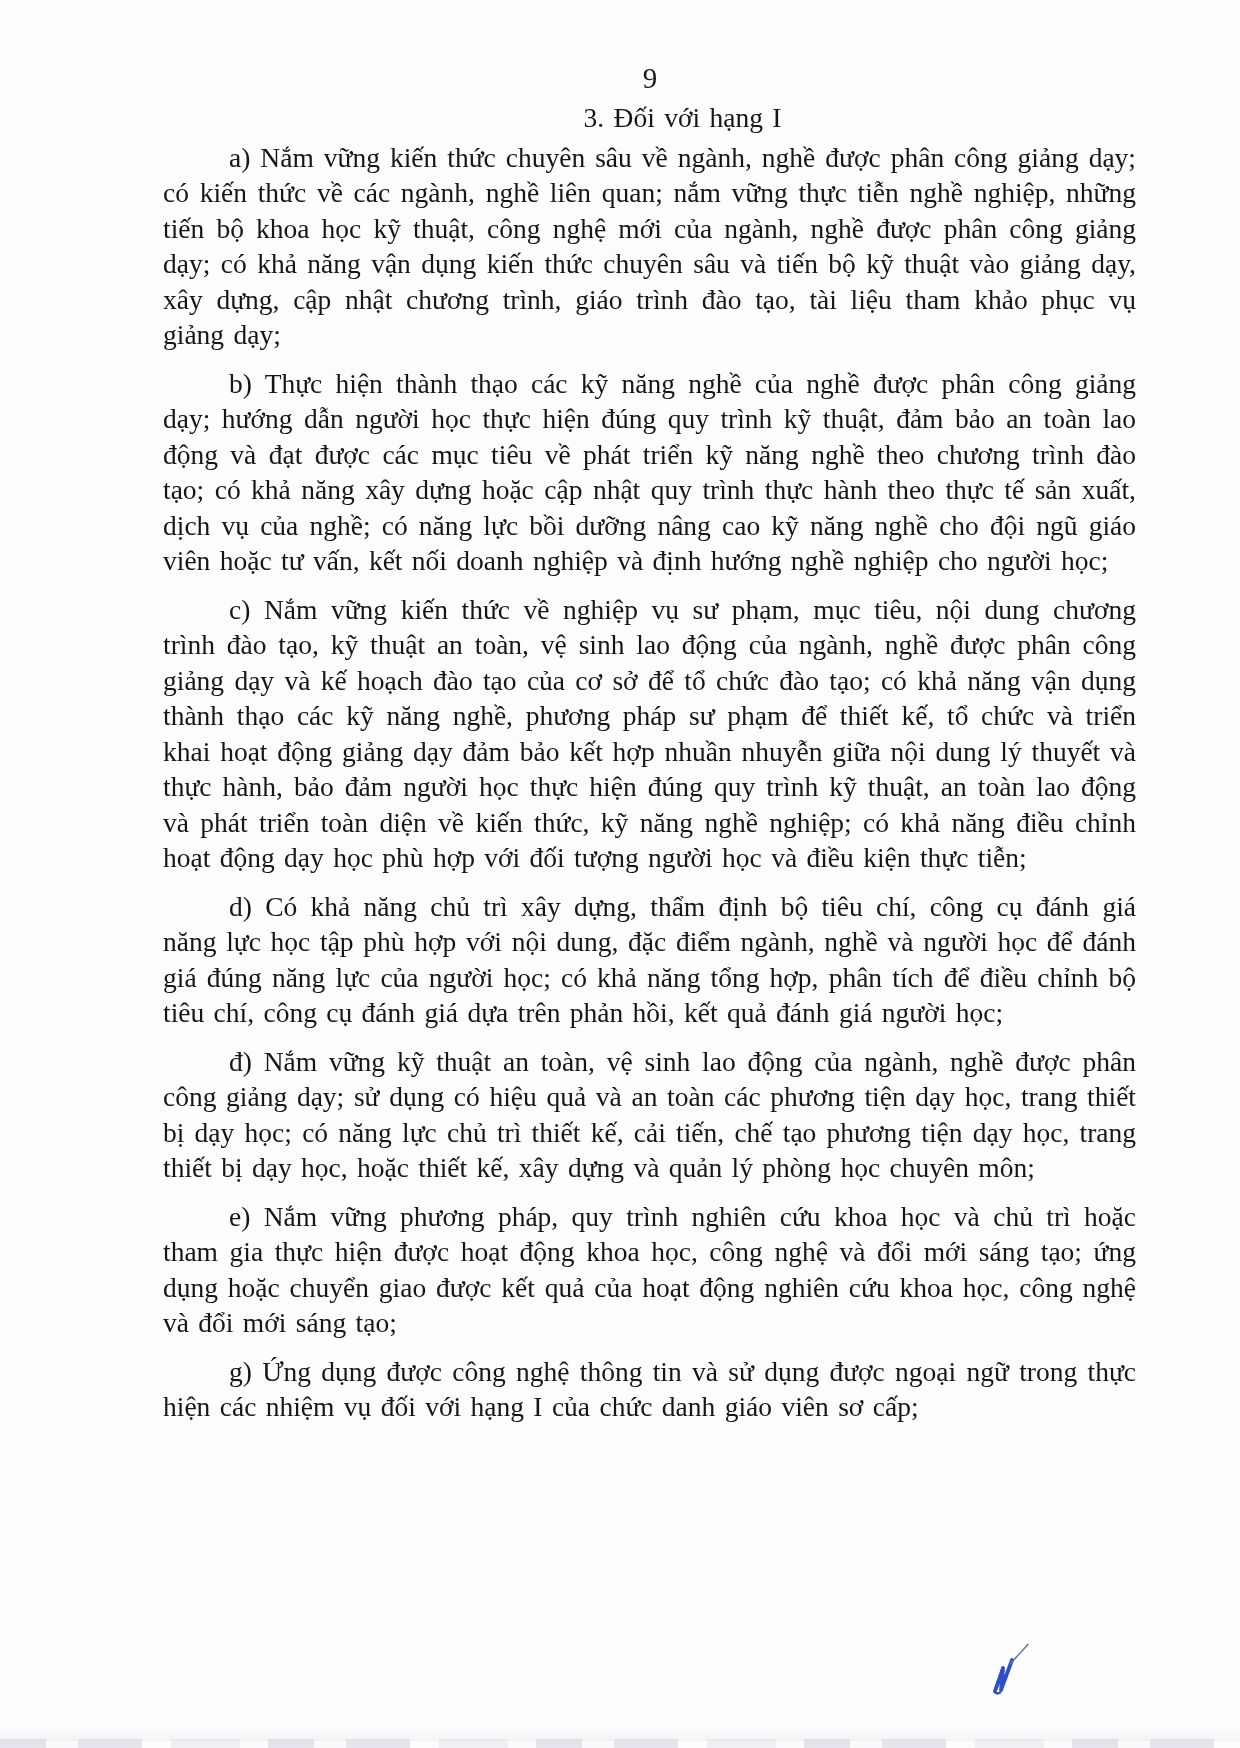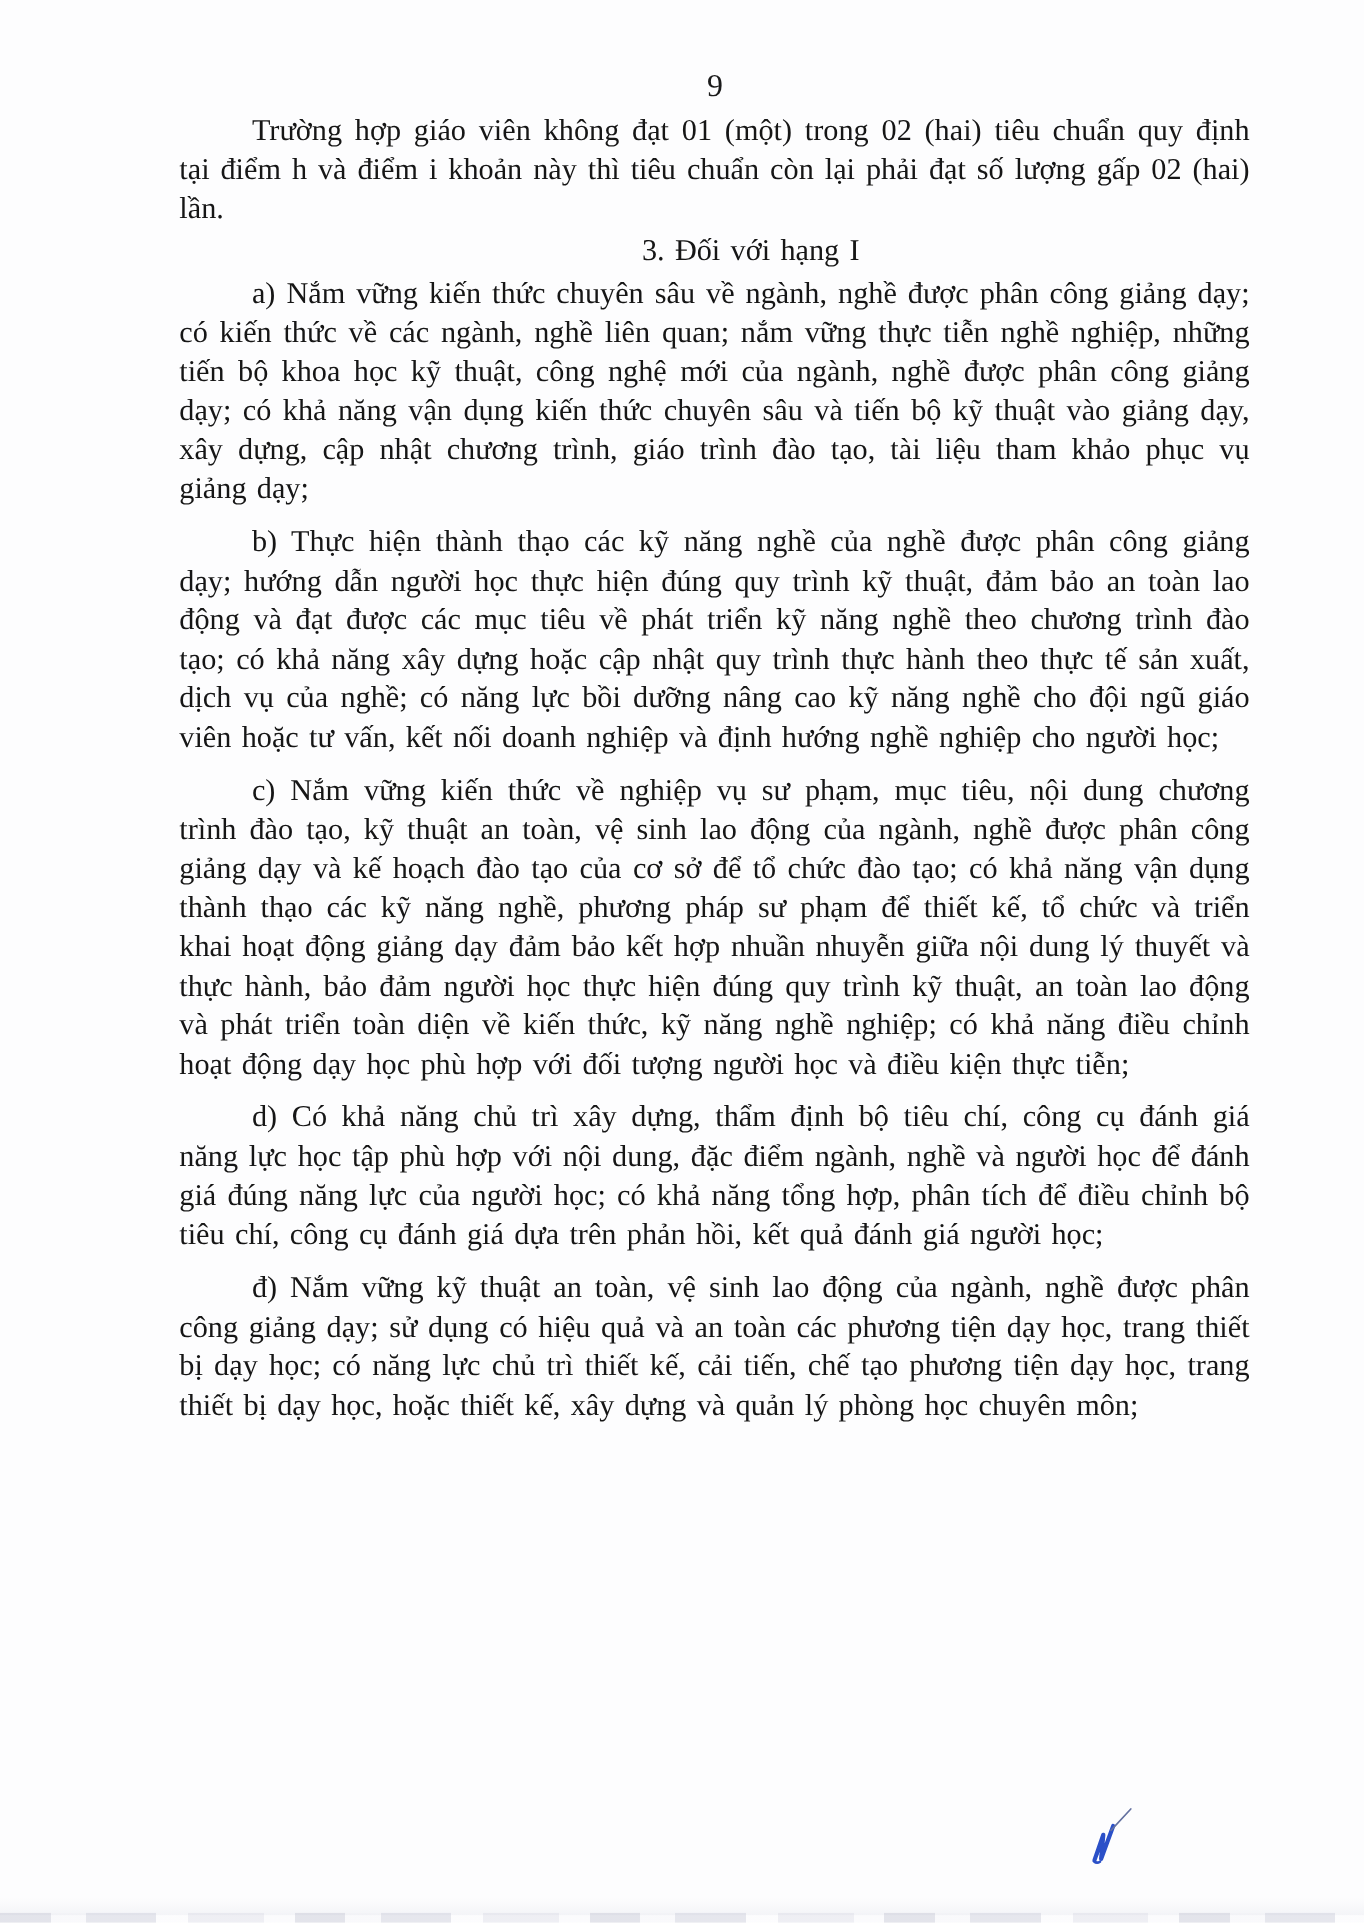--- a/index.html
+++ b/index.html
@@ -85,27 +85,28 @@
   }
 </style>
 </head>
 <body>
 
 <div class="page">
 
   <div class="page-number">9</div>
 
   <div class="text-block">
-    <p class="para tight">Trường hợp giáo viên không đạt 01 (một) trong 02 (hai) tiêu chuẩn quy định tại điểm h và điểm i khoản này thì tiêu chuẩn còn lại phải đạt số lượng gấp 02 (hai) lần.</p>
     <p class="para section-heading">3. Đối với hạng I</p>
     <p class="para">a) Nắm vững kiến thức chuyên sâu về ngành, nghề được phân công giảng dạy; có kiến thức về các ngành, nghề liên quan; nắm vững thực tiễn nghề nghiệp, những tiến bộ khoa học kỹ thuật, công nghệ mới của ngành, nghề được phân công giảng dạy; có khả năng vận dụng kiến thức chuyên sâu và tiến bộ kỹ thuật vào giảng dạy, xây dựng, cập nhật chương trình, giáo trình đào tạo, tài liệu tham khảo phục vụ giảng dạy;</p>
     <p class="para">b) Thực hiện thành thạo các kỹ năng nghề của nghề được phân công giảng dạy; hướng dẫn người học thực hiện đúng quy trình kỹ thuật, đảm bảo an toàn lao động và đạt được các mục tiêu về phát triển kỹ năng nghề theo chương trình đào tạo; có khả năng xây dựng hoặc cập nhật quy trình thực hành theo thực tế sản xuất, dịch vụ của nghề; có năng lực bồi dưỡng nâng cao kỹ năng nghề cho đội ngũ giáo viên hoặc tư vấn, kết nối doanh nghiệp và định hướng nghề nghiệp cho người học;</p>
     <p class="para">c) Nắm vững kiến thức về nghiệp vụ sư phạm, mục tiêu, nội dung chương trình đào tạo, kỹ thuật an toàn, vệ sinh lao động của ngành, nghề được phân công giảng dạy và kế hoạch đào tạo của cơ sở để tổ chức đào tạo; có khả năng vận dụng thành thạo các kỹ năng nghề, phương pháp sư phạm để thiết kế, tổ chức và triển khai hoạt động giảng dạy đảm bảo kết hợp nhuần nhuyễn giữa nội dung lý thuyết và thực hành, bảo đảm người học thực hiện đúng quy trình kỹ thuật, an toàn lao động và phát triển toàn diện về kiến thức, kỹ năng nghề nghiệp; có khả năng điều chỉnh hoạt động dạy học phù hợp với đối tượng người học và điều kiện thực tiễn;</p>
     <p class="para">d) Có khả năng chủ trì xây dựng, thẩm định bộ tiêu chí, công cụ đánh giá năng lực học tập phù hợp với nội dung, đặc điểm ngành, nghề và người học để đánh giá đúng năng lực của người học; có khả năng tổng hợp, phân tích để điều chỉnh bộ tiêu chí, công cụ đánh giá dựa trên phản hồi, kết quả đánh giá người học;</p>
     <p class="para">đ) Nắm vững kỹ thuật an toàn, vệ sinh lao động của ngành, nghề được phân công giảng dạy; sử dụng có hiệu quả và an toàn các phương tiện dạy học, trang thiết bị dạy học; có năng lực chủ trì thiết kế, cải tiến, chế tạo phương tiện dạy học, trang thiết bị dạy học, hoặc thiết kế, xây dựng và quản lý phòng học chuyên môn;</p>
+    <p class="para">e) Nắm vững phương pháp, quy trình nghiên cứu khoa học và chủ trì hoặc tham gia thực hiện được hoạt động khoa học, công nghệ và đổi mới sáng tạo; ứng dụng hoặc chuyển giao được kết quả của hoạt động nghiên cứu khoa học, công nghệ và đổi mới sáng tạo;</p>
+    <p class="para">g) Ứng dụng được công nghệ thông tin và sử dụng được ngoại ngữ trong thực hiện các nhiệm vụ đối với hạng I của chức danh giáo viên sơ cấp;</p>
   </div>
 
   <svg class="signature" viewBox="0 0 48 56" fill="none" xmlns="http://www.w3.org/2000/svg">
     <path d="M7 49 L15 26 L13 48 L24 18" stroke-width="3.8" stroke-linecap="round" stroke-linejoin="round" fill="none" stroke="#2b50c8"></path>
     <path d="M9 45 L15.5 29" stroke-width="2.2" stroke-linecap="round" fill="none" stroke="#2b50c8"></path>
     <path d="M6.5 50 Q9 52.5 12 50.5" stroke-width="2.4" stroke-linecap="round" fill="none" stroke="#2b50c8"></path>
     <path d="M22 22 L40 2.5" stroke-width="1.5" stroke-linecap="round" fill="none" stroke="#64719f"></path>
   </svg>
 
   <div class="scan-shadow"></div>

